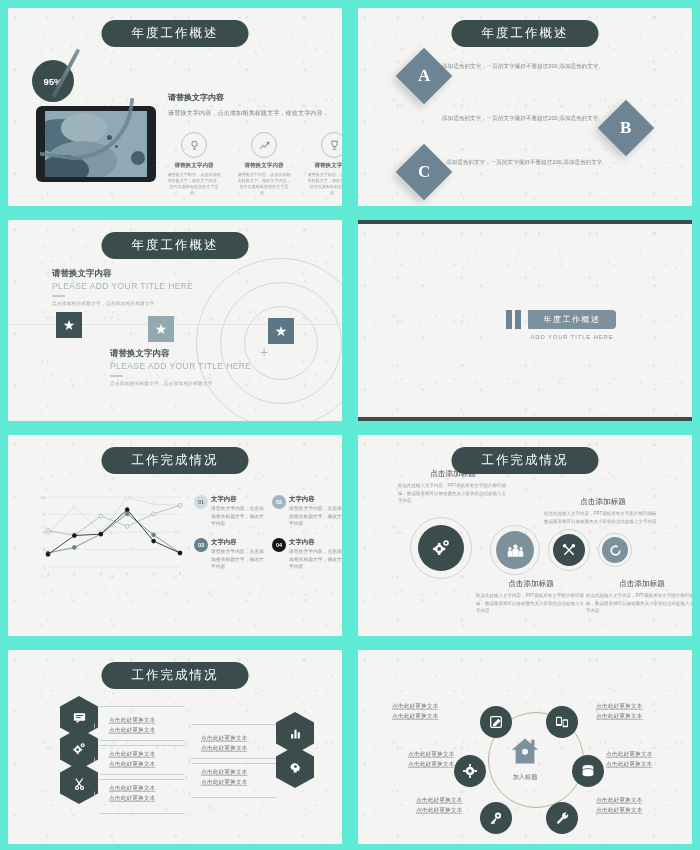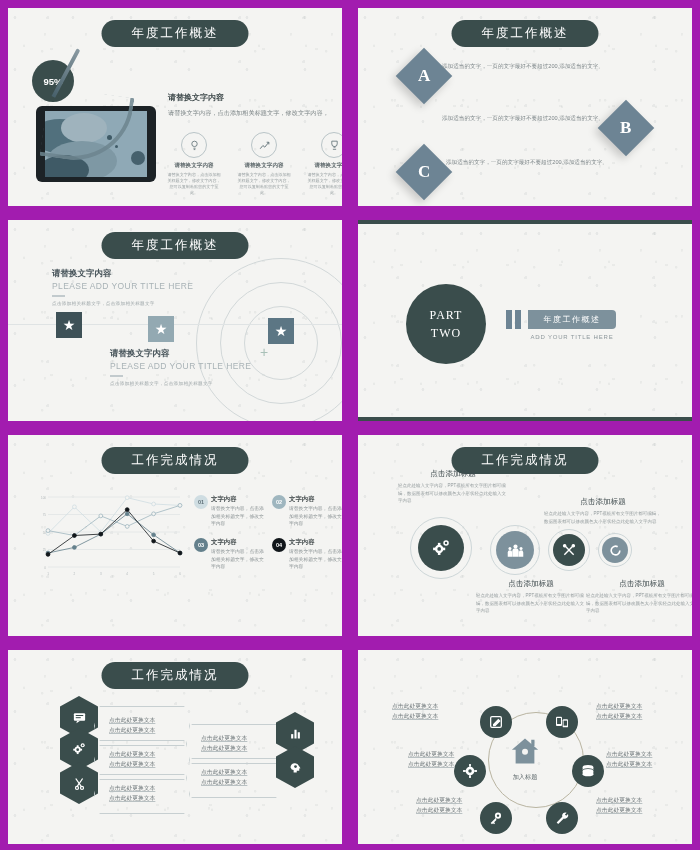--- a/index.html
+++ b/index.html
@@ -7,21 +7,21 @@
     width: 700px; height: 850px;
     background: #ffffff;
     font-family: "Liberation Sans", "DejaVu Sans", sans-serif;
     overflow: hidden;
   }
   .deck {
     width: 700px; height: 850px;
     display: grid;
     grid-template-columns: 350px 350px;
     grid-template-rows: 212px 215px 215px 208px;
-    background: #a21caf;
+    background: #5eead4;
   }
   .slide {
     position: relative;
     background: #f4f4f2;
     margin: 8px 8px 6px 8px;
     overflow: hidden;
   }
   
   .slide::before {
     content: "";
@@ -319,24 +319,20 @@
     </div>
     <div class="star-box" style="left:140px;top:96px;background:#93a9b2;">
       <span>★</span>
     </div>
     <div class="star-box" style="left:260px;top:98px;background:#5c7684;">
       <span>★</span>
     </div>
   </div>
 
   <div class="slide s4">
-    <div class="s4-circle">
-      <div>PART</div>
-      <div>TWO</div>
-    </div>
     <div class="s4-bars">
         <i></i>
         <i></i>
       </div>
     <div class="s4-label">年度工作概述</div>
     <div class="s4-sub">ADD YOUR TITLE  HERE</div>
   </div>
 
   <div class="slide">
     <div class="title-pill">工作完成情况</div>

